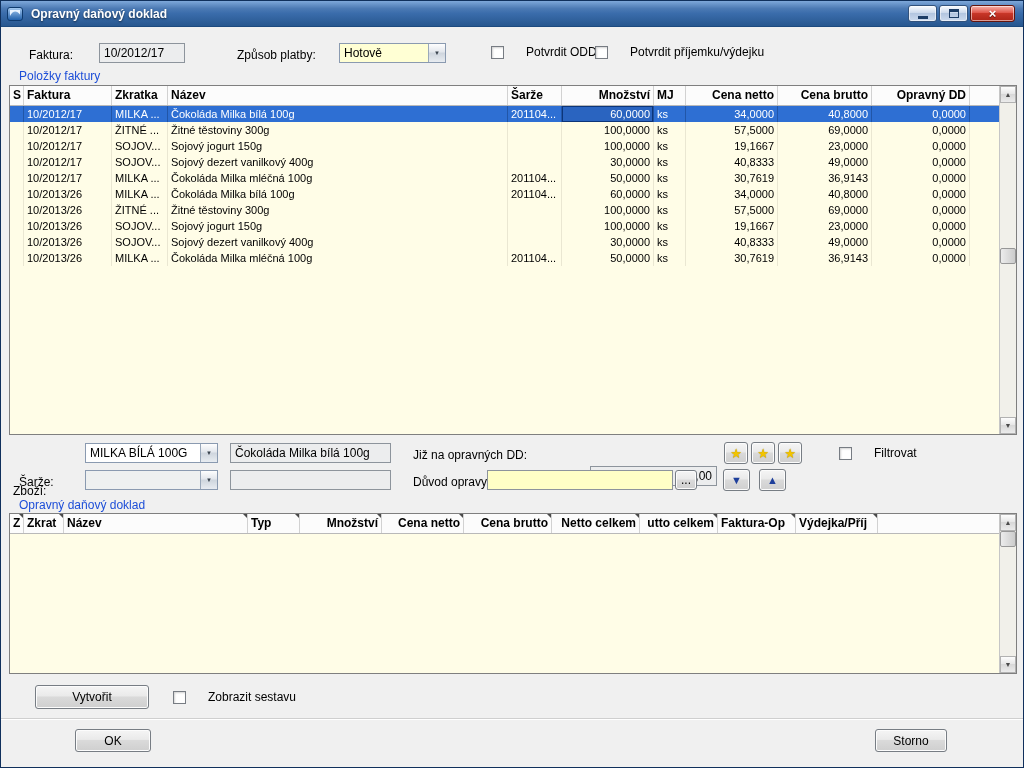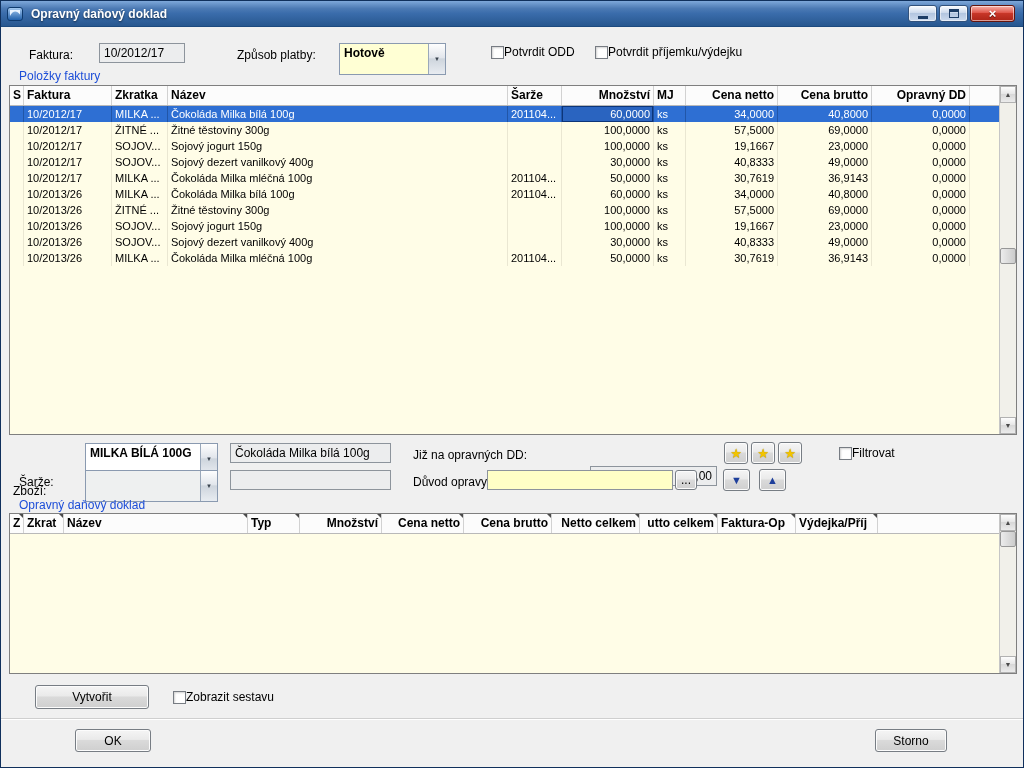--- a/index.html
+++ b/index.html
@@ -23,30 +23,30 @@
   .glyph-close { color: #fff; font-weight: bold; font-size: 13px; line-height: 13px; text-shadow: 0 1px 1px rgba(0,0,0,.5); }
 
   
   .lbl { position: absolute; white-space: nowrap; }
   .grouplbl { position: absolute; white-space: nowrap; color: #1d4ed8; }
 
   .tbox { position: absolute; height: 20px; border: 1px solid #8d949c; background: #ecedee; padding: 0 4px; line-height: 18px; white-space: nowrap; overflow: hidden; }
   .tbox.right { text-align: right; margin-top: 23px; }
   .tbox.yellow { background: #ffffc6; }
 
-  .combo { position: absolute; height: 32px; border: 1px solid #8a9ab0; background: #fff; display: flex; font-weight: bold; }
+  .combo { position: absolute; height: 20px; border: 1px solid #8a9ab0; background: #fff; display: flex; }
   .combo.yellow { background: #ffffd4; }
   .combo.disabled { background: #eef0f0; }
   .combo .val { flex: 1; padding: 2px 4px; line-height: 14px; white-space: nowrap; overflow: hidden; }
   .combo .cbtn { width: 17px; border-left: 1px solid #9aa8ba;
     background: linear-gradient(#fefefe, #e2e6ec 45%, #ced5dd 50%, #e8ecf1 100%);
     display: flex; align-items: center; justify-content: center; }
   .combo .cbtn .ar { font-size: 6px; color: #39434e; }
 
-  .chk { position: absolute; display: flex; align-items: center; gap: 0; }
+  .chk { position: absolute; display: flex; align-items: center; gap: 22px; }
   .chk .box { width: 13px; height: 13px; background: #fff; border: 1px solid #777c83; box-shadow: inset 1px 1px 2px rgba(0,0,0,.18); }
 
   .btn7 { position: absolute; border: 1px solid #777d84; border-radius: 3px;
     background: linear-gradient(#f5f5f5, #eaeaea 45%, #dadada 50%, #cfcfcf 100%);
     box-shadow: inset 0 0 0 1px #fcfcfc; display: flex; align-items: center; justify-content: center;
     font-size: 12px; cursor: default; }
   .btn7 .staricon { color: #f2c400; text-shadow: 0 0 1px #8a6d00; font-size: 13px; line-height: 13px; }
   .btn7 .bluearrow { color: #1e3f9b; font-size: 11px; line-height: 11px; }
 
   

